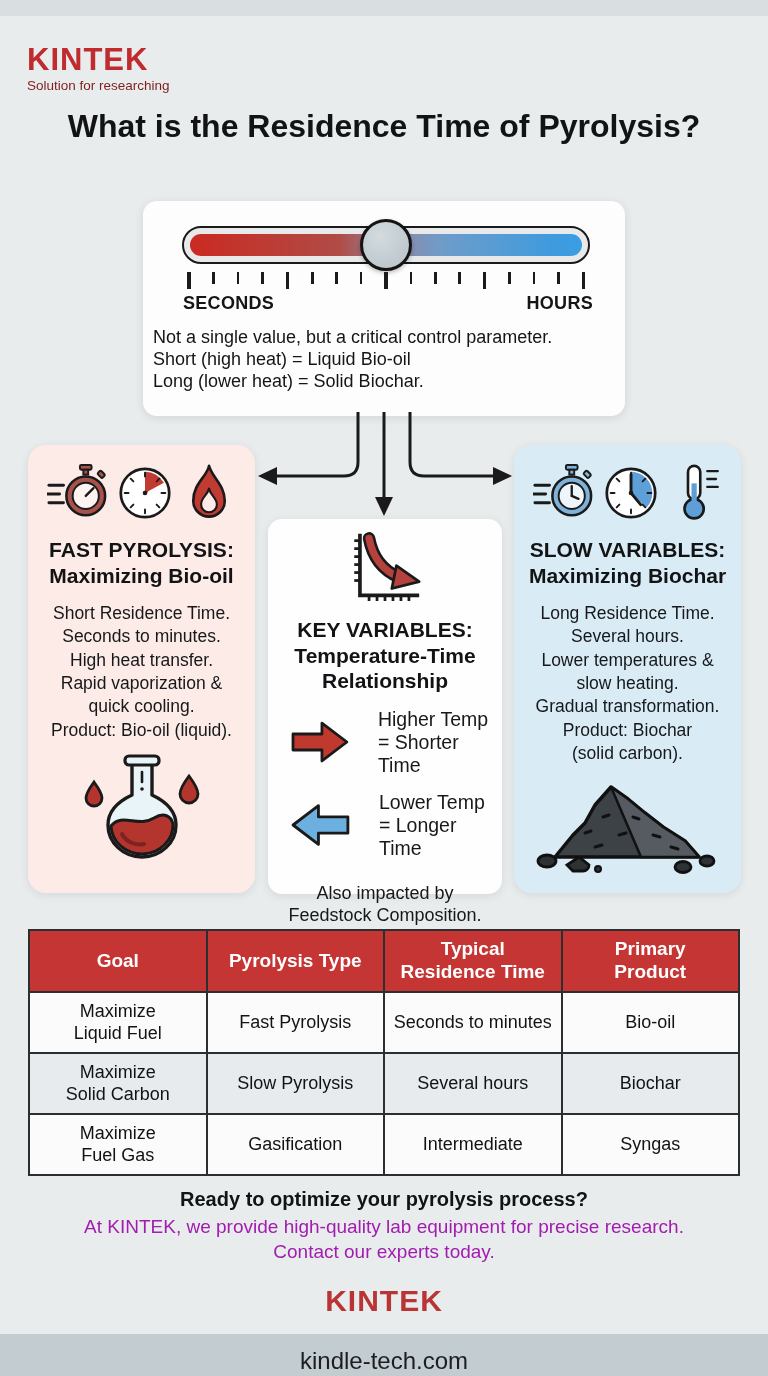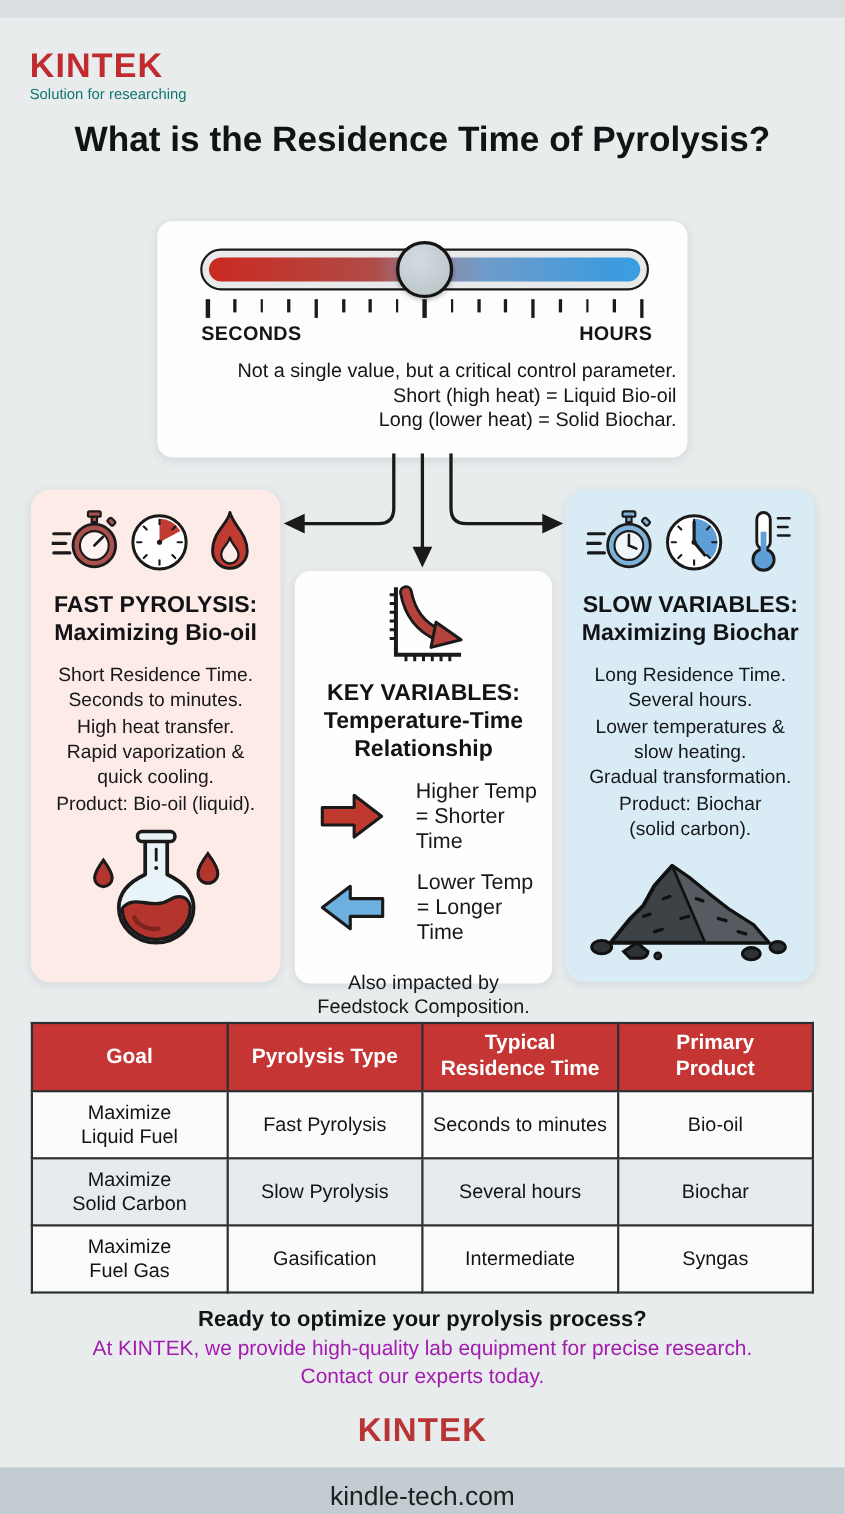--- a/index.html
+++ b/index.html
@@ -14,21 +14,21 @@
     width:768px;height:1376px;
     margin:16px auto;
     background:#e9eced;
     overflow:hidden;
   }
   .pre{white-space:pre-line;}
 
   
   .logo{position:absolute;left:27px;top:28px;}
   .logo .name{font-size:31px;font-weight:bold;color:#bf2b2e;letter-spacing:1px;line-height:1;}
-  .logo .tagline{font-size:13.5px;color:#0f766e;margin-top:3px;}
+  .logo .tagline{font-size:13.5px;color:#7f1d1d;margin-top:3px;}
 
   
   .main-title{
     position:absolute;left:0;right:0;top:92px;
     text-align:center;font-size:32px;font-weight:bold;line-height:1.17;color:#121315;
   }
 
   
   .slider-card{
     position:absolute;left:143px;top:185px;width:482px;height:215px;
@@ -56,21 +56,21 @@
   }
   .ticks i{display:block;width:2.5px;height:12px;background:#1b1b1b;}
   .ticks i:nth-child(4n+1){width:3.5px;height:17px;}
   .scale-labels{
     position:absolute;left:40px;right:32px;top:92px;
     display:flex;justify-content:space-between;
     font-size:18px;font-weight:bold;color:#141517;letter-spacing:.3px;
   }
   .slider-desc{
     position:absolute;left:10px;right:10px;top:126px;
-    text-align:right;font-size:18px;line-height:1.22;color:#141517;
+    text-align:left;font-size:18px;line-height:1.22;color:#141517;
   }
 
   
   .connector{position:absolute;left:240px;top:396px;width:290px;height:112px;}
 
   
   .pcard{position:absolute;border-radius:18px;box-shadow:0 2px 8px rgba(40,50,60,.10);}
   .pcard.fast{left:28px;top:429px;width:227px;height:448px;background:#fcebe7;}
   .pcard.slow{left:514px;top:429px;width:227px;height:448px;background:#d9ecf6;}
   .pcard.keyvars{left:268px;top:503px;width:234px;height:375px;background:#fefefe;border-radius:14px;}

